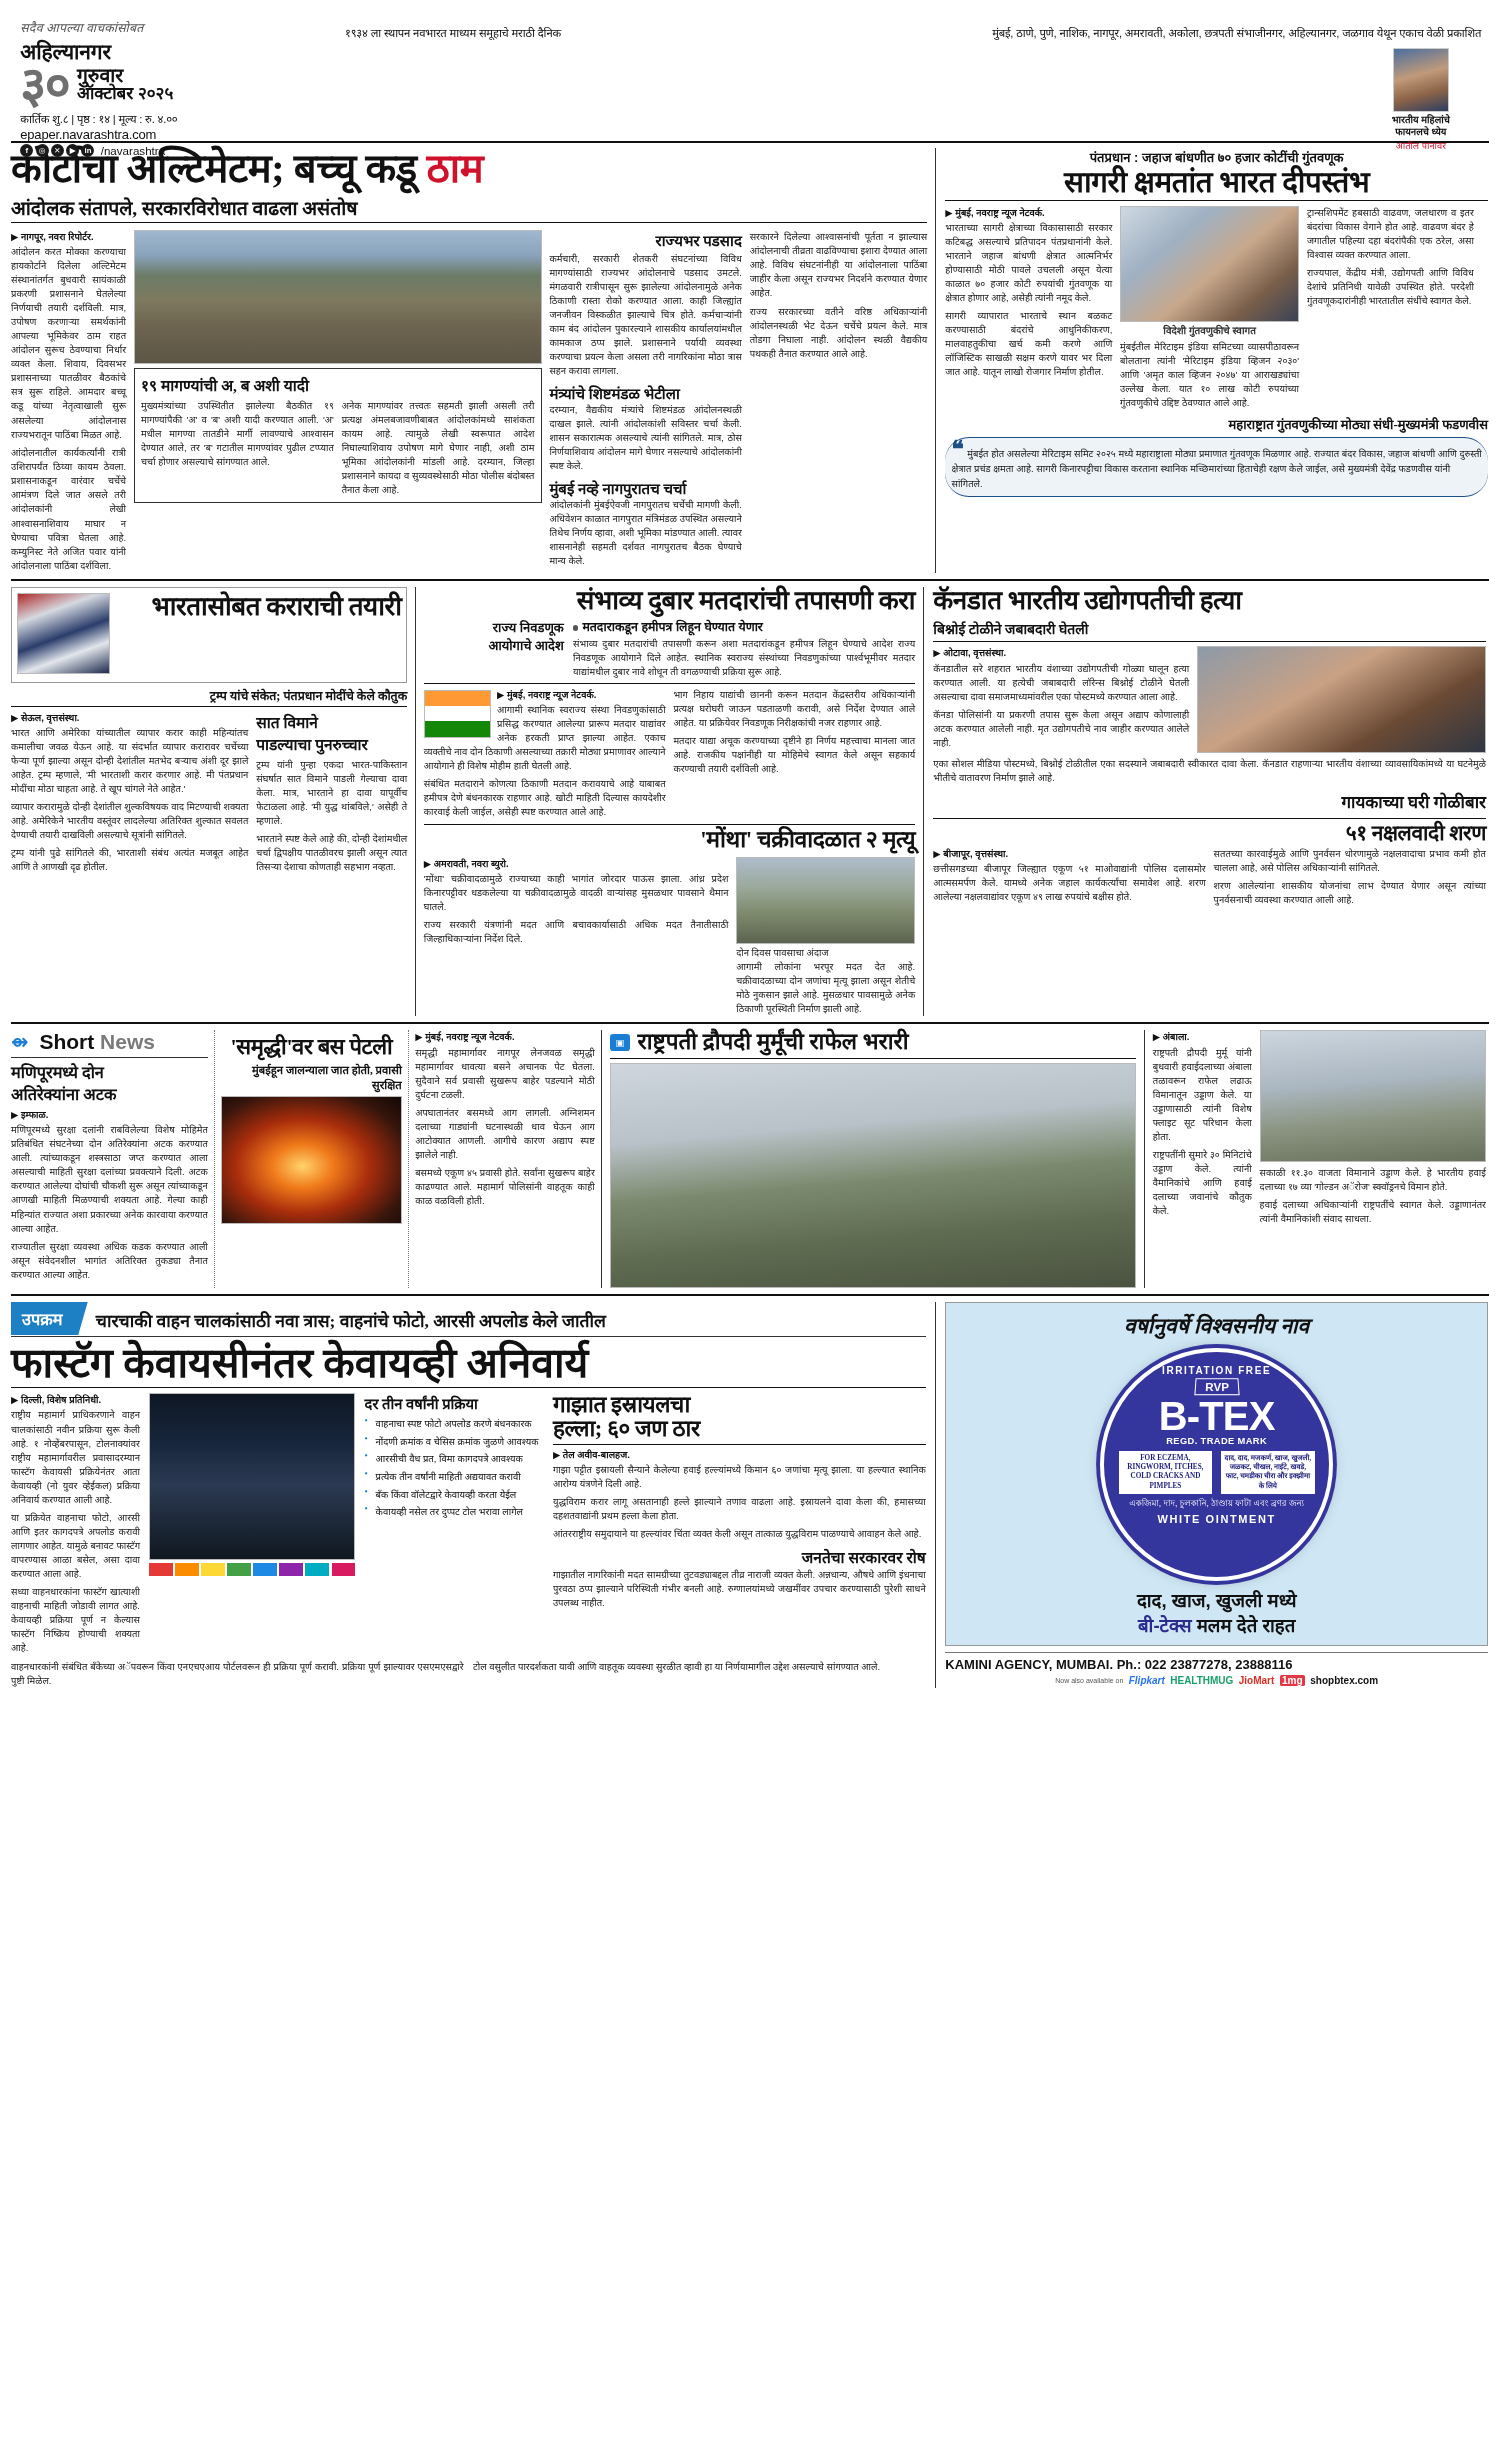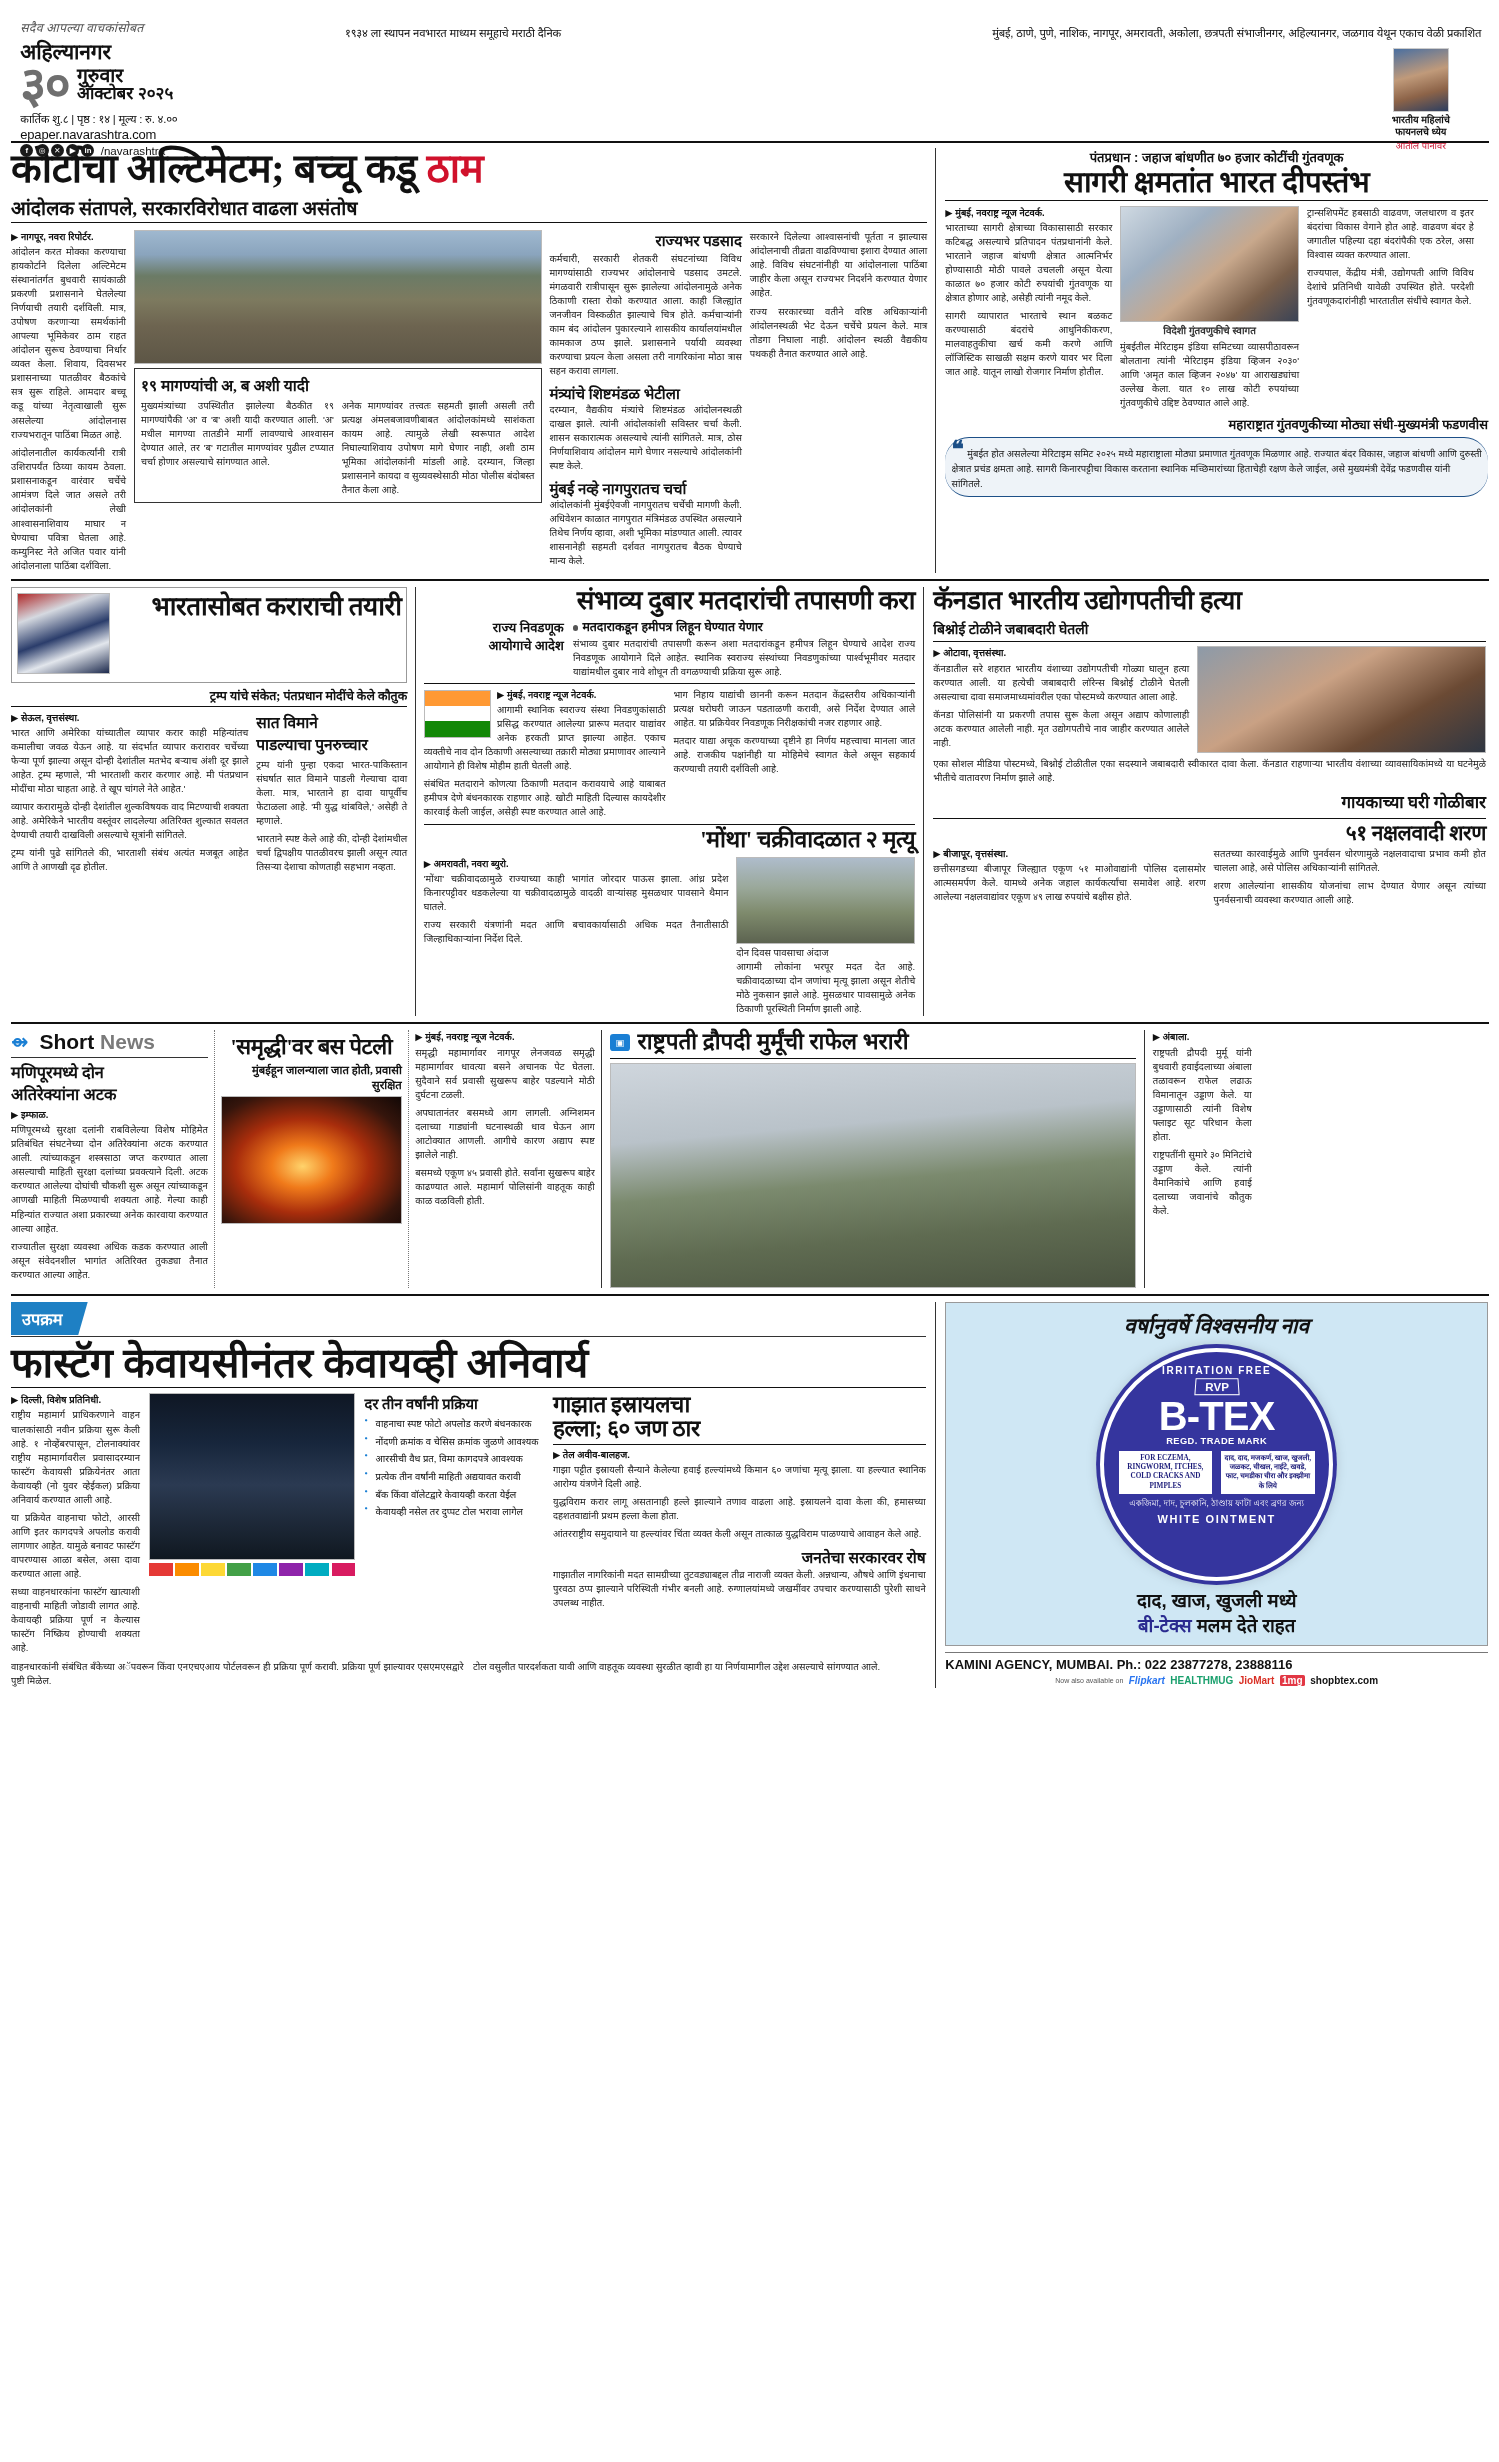--- a/index.html
+++ b/index.html
@@ -430,30 +430,36 @@
       <div class="photo ph-jets" style="margin-top:3.9px"></div>
     </div>
 
     <div class="l-c5">
       <div style="display:flex;gap:7.8px">
         <div style="width:99px">
           <div class="byline">▶ अंबाला.</div>
           <div class="body-txt" style="margin-top:2.3px">राष्ट्रपती द्रौपदी मुर्मू यांनी बुधवारी हवाईदलाच्या अंबाला तळावरून राफेल लढाऊ विमानातून उड्डाण केले. या उड्डाणासाठी त्यांनी विशेष फ्लाइट सूट परिधान केला होता.</div>
           <div class="body-txt" style="margin-top:3.9px">राष्ट्रपतींनी सुमारे ३० मिनिटांचे उड्डाण केले. त्यांनी वैमानिकांचे आणि हवाई दलाच्या जवानांचे कौतुक केले.</div>
         </div>
+        <div style="flex:1">
+          <div class="photo ph-jet2"></div>
+          <div class="body-txt" style="margin-top:3.1px">सकाळी ११.३० वाजता विमानाने उड्डाण केले. हे भारतीय हवाई दलाच्या १७ व्या 'गोल्डन अॅरोज' स्क्वॉड्रनचे विमान होते.</div>
+          <div class="body-txt" style="margin-top:3.9px">हवाई दलाच्या अधिकाऱ्यांनी राष्ट्रपतींचे स्वागत केले. उड्डाणानंतर त्यांनी वैमानिकांशी संवाद साधला.</div>
+        </div>
       </div>
     </div>
   </div>
 
   <div class="zone-bot">
 
     <div class="b-left">
       <div class="upkram-row">
         <div class="upkram-tag">उपक्रम</div>
         <div class="upkram-skew"></div>
+        <div class="upkram-hl">चारचाकी वाहन चालकांसाठी नवा त्रास; वाहनांचे फोटो, आरसी अपलोड केले जातील</div>
       </div>
       <div class="hr-s" style="margin-top:1.6px"></div>
       <div class="fastag-hl">फास्टॅग केवायसीनंतर केवायव्ही अनिवार्य</div>
       <div class="rule-thin" style="margin-top:3.1px"></div>
 
       <div style="display:flex;gap:9.3px;margin-top:4.7px">
         <div style="width:129px">
           <div class="byline">▶ दिल्ली, विशेष प्रतिनिधी.</div>
           <div class="body-txt" style="margin-top:2.3px">राष्ट्रीय महामार्ग प्राधिकरणाने वाहन चालकांसाठी नवीन प्रक्रिया सुरू केली आहे. १ नोव्हेंबरपासून, टोलनाक्यांवर राष्ट्रीय महामार्गावरील प्रवासादरम्यान फास्टॅग केवायसी प्रक्रियेनंतर आता केवायव्ही (नो युवर व्हेईकल) प्रक्रिया अनिवार्य करण्यात आली आहे.</div>
           <div class="body-txt" style="margin-top:3.9px">या प्रक्रियेत वाहनाचा फोटो, आरसी आणि इतर कागदपत्रे अपलोड करावी लागणार आहेत. यामुळे बनावट फास्टॅग वापरण्यास आळा बसेल, असा दावा करण्यात आला आहे.</div>

